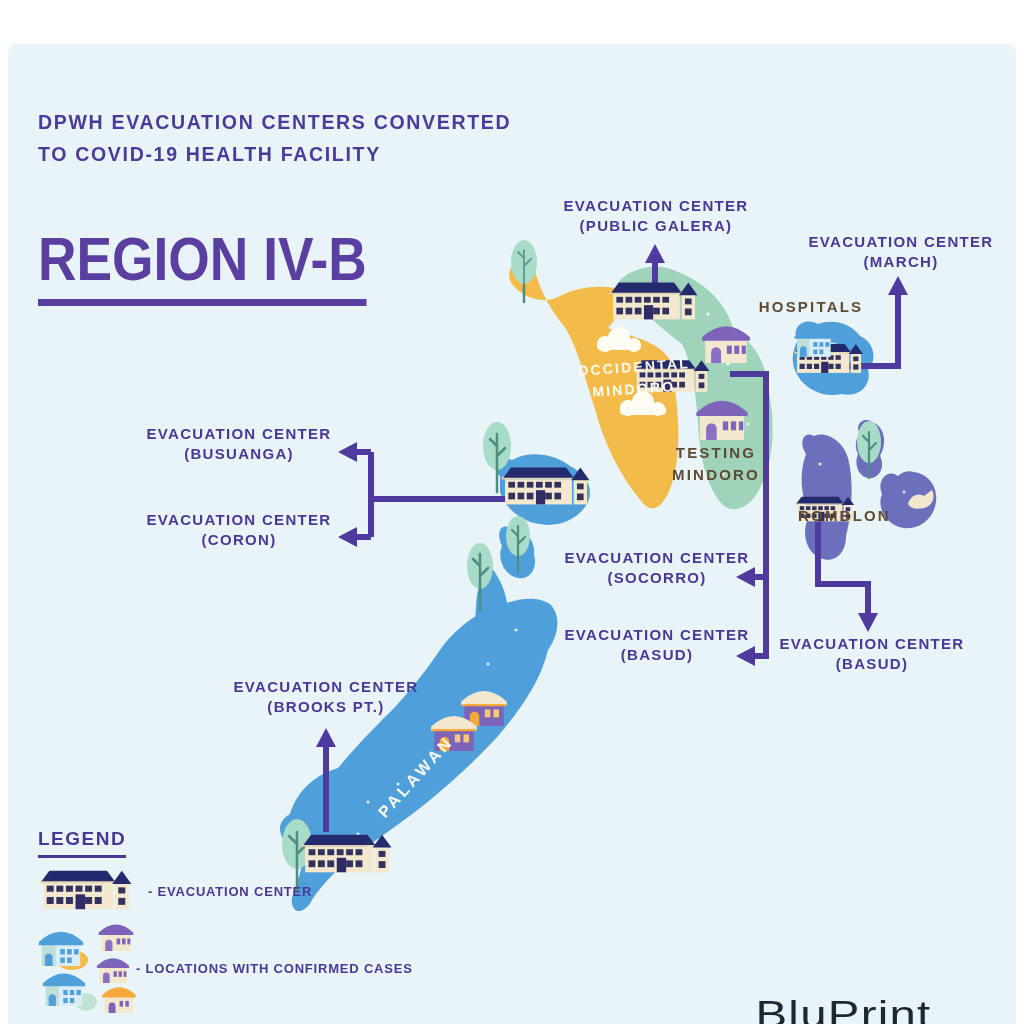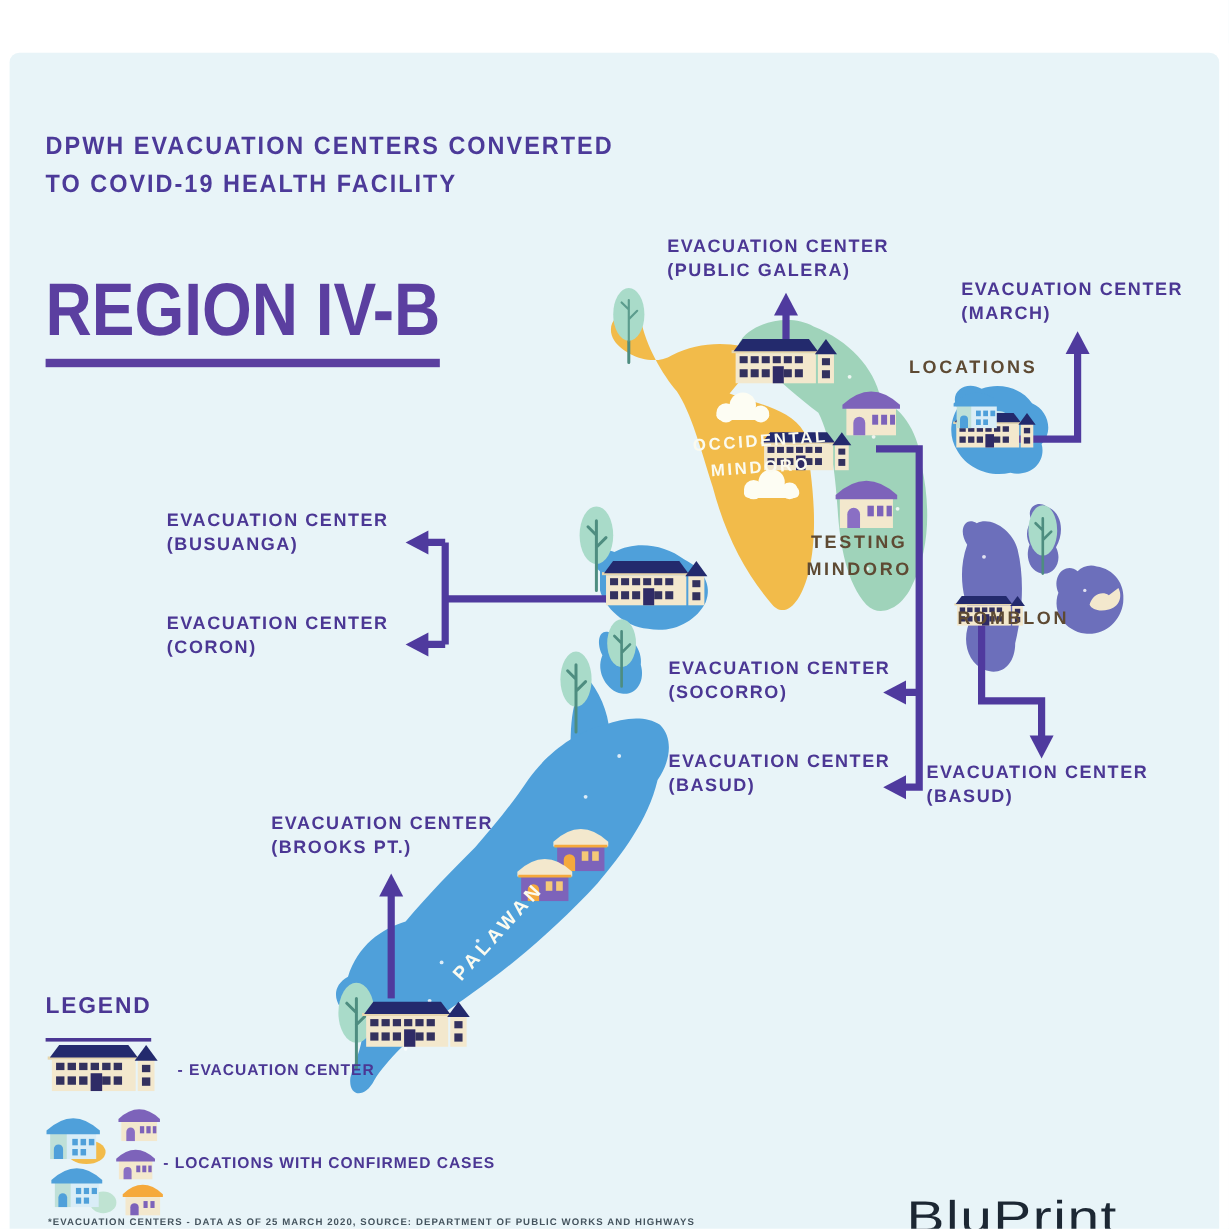--- a/index.html
+++ b/index.html
@@ -5,28 +5,28 @@
   html,body{margin:0;padding:0;}
   body{width:1024px;height:1024px;font-family:"Liberation Sans",sans-serif;}
   .frame{position:relative;width:1024px;height:1024px;background:#ffffff;overflow:hidden;margin-top:36px;}
   .canvas{position:absolute;left:8px;top:8px;right:8px;bottom:8px;background:#e8f4f8;border-radius:8px;overflow:hidden;}
   .abs{position:absolute;}
   .title{left:30px;top:62px;color:#4c3a99;font-weight:bold;font-size:21px;line-height:32px;
          letter-spacing:1.8px;transform:scaleX(0.93);transform-origin:left top;white-space:nowrap;}
   .region{left:30px;top:183px;color:#5b3fa0;font-weight:bold;font-size:62px;line-height:64px;
           letter-spacing:0px;transform:scaleX(0.86);transform-origin:left top;
           border-bottom:7px solid #5b3fa0;padding-bottom:8px;white-space:nowrap;}
-  .callout{position:absolute;width:200px;text-align:left;color:#4b3794;font-weight:bold;
+  .callout{position:absolute;width:200px;text-align:center;color:#4b3794;font-weight:bold;
            font-size:15px;line-height:20px;letter-spacing:1.3px;}
   .island-label{position:absolute;text-align:center;color:#5e4a33;font-weight:bold;
            font-size:15px;line-height:22px;letter-spacing:2.2px;}
   .white-label{color:#fbfbf0;}
   .svg-layer{position:absolute;left:0;top:0;width:1024px;height:1024px;}
   .legend-head{left:30px;top:784px;color:#4b3794;font-weight:bold;font-size:19px;letter-spacing:1.5px;
-           border-bottom:3px solid #4b3794;padding-bottom:15px;}
+           border-bottom:3px solid #4b3794;padding-bottom:5px;}
   .legend-item{position:absolute;color:#4b3794;font-weight:bold;font-size:13px;letter-spacing:0.8px;}
   .fineprint{position:absolute;left:32px;top:969px;color:#45545e;font-weight:bold;font-size:8px;
            line-height:12px;letter-spacing:0.9px;}
   .brand{position:absolute;right:84px;top:950px;color:#1c2733;font-size:37px;letter-spacing:1px;
            transform:scaleX(1.28);transform-origin:right top;}
 </style>
 </head>
 <body>
 
 <div class="frame">
@@ -266,21 +266,21 @@
   </div>
   <div class="callout" style="left:764px;top:590px;">
     <div>EVACUATION CENTER</div>
     <div>(BASUD)</div>
   </div>
   <div class="callout" style="left:218px;top:633px;">
     <div>EVACUATION CENTER</div>
     <div>(BROOKS PT.)</div>
   </div>
 
-  <div class="island-label" style="left:748px;top:252px;width:110px;">LOCATIONS</div>
+  <div class="island-label" style="left:748px;top:252px;width:110px;">HOSPITALS</div>
   <div class="island-label" style="left:790px;top:461px;width:84px;">ROMBLON</div>
   <div class="island-label" style="left:662px;top:398px;width:92px;">
     <div>TESTING</div>
     <div>MINDORO</div>
   </div>
   <div class="island-label white-label" style="left:570px;top:312px;width:110px;transform:rotate(-4deg);font-size:14px;">
     <div>OCCIDENTAL</div>
     <div>MINDORO</div>
   </div>
   <div class="island-label white-label" style="left:348px;top:722px;width:120px;transform:rotate(-48deg);font-size:16px;letter-spacing:3.5px;">PALAWAN</div>
@@ -297,19 +297,18 @@
     <ellipse cx="50" cy="82" rx="11" ry="9" fill="#bfe3d2"></ellipse>
     <use href="#sym-house-b" x="2" y="6" width="46" height="40"></use>
     <use href="#sym-house-p" x="62" y="0" width="36" height="31"></use>
     <use href="#sym-house-p" x="60" y="34" width="34" height="29"></use>
     <use href="#sym-house-b" x="6" y="48" width="44" height="38"></use>
     <use href="#sym-house-o" x="62" y="63" width="42" height="30"></use>
   </svg>
   <div class="legend-item" style="left:128px;top:917px;">- LOCATIONS WITH CONFIRMED CASES</div>
 
   <div class="fineprint">
-    <div>*EVACUATION CENTERS - DATA AS OF 25 MARCH 2020, SOURCE: DEPARTMENT OF PUBLIC WORKS AND HIGHWAYS</div>
   </div>
 
   <div class="brand">BluPrint</div>
 
 </div>
 </div>
 
 </body></html>

